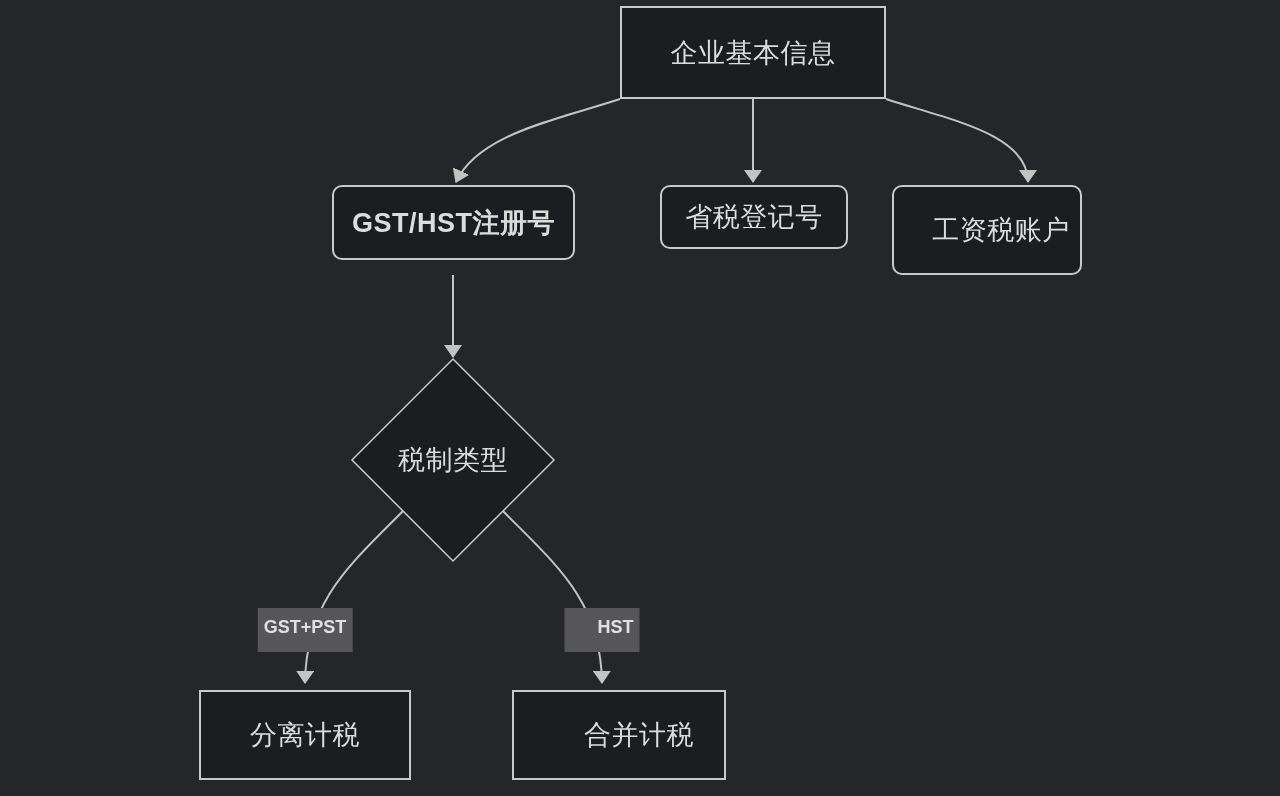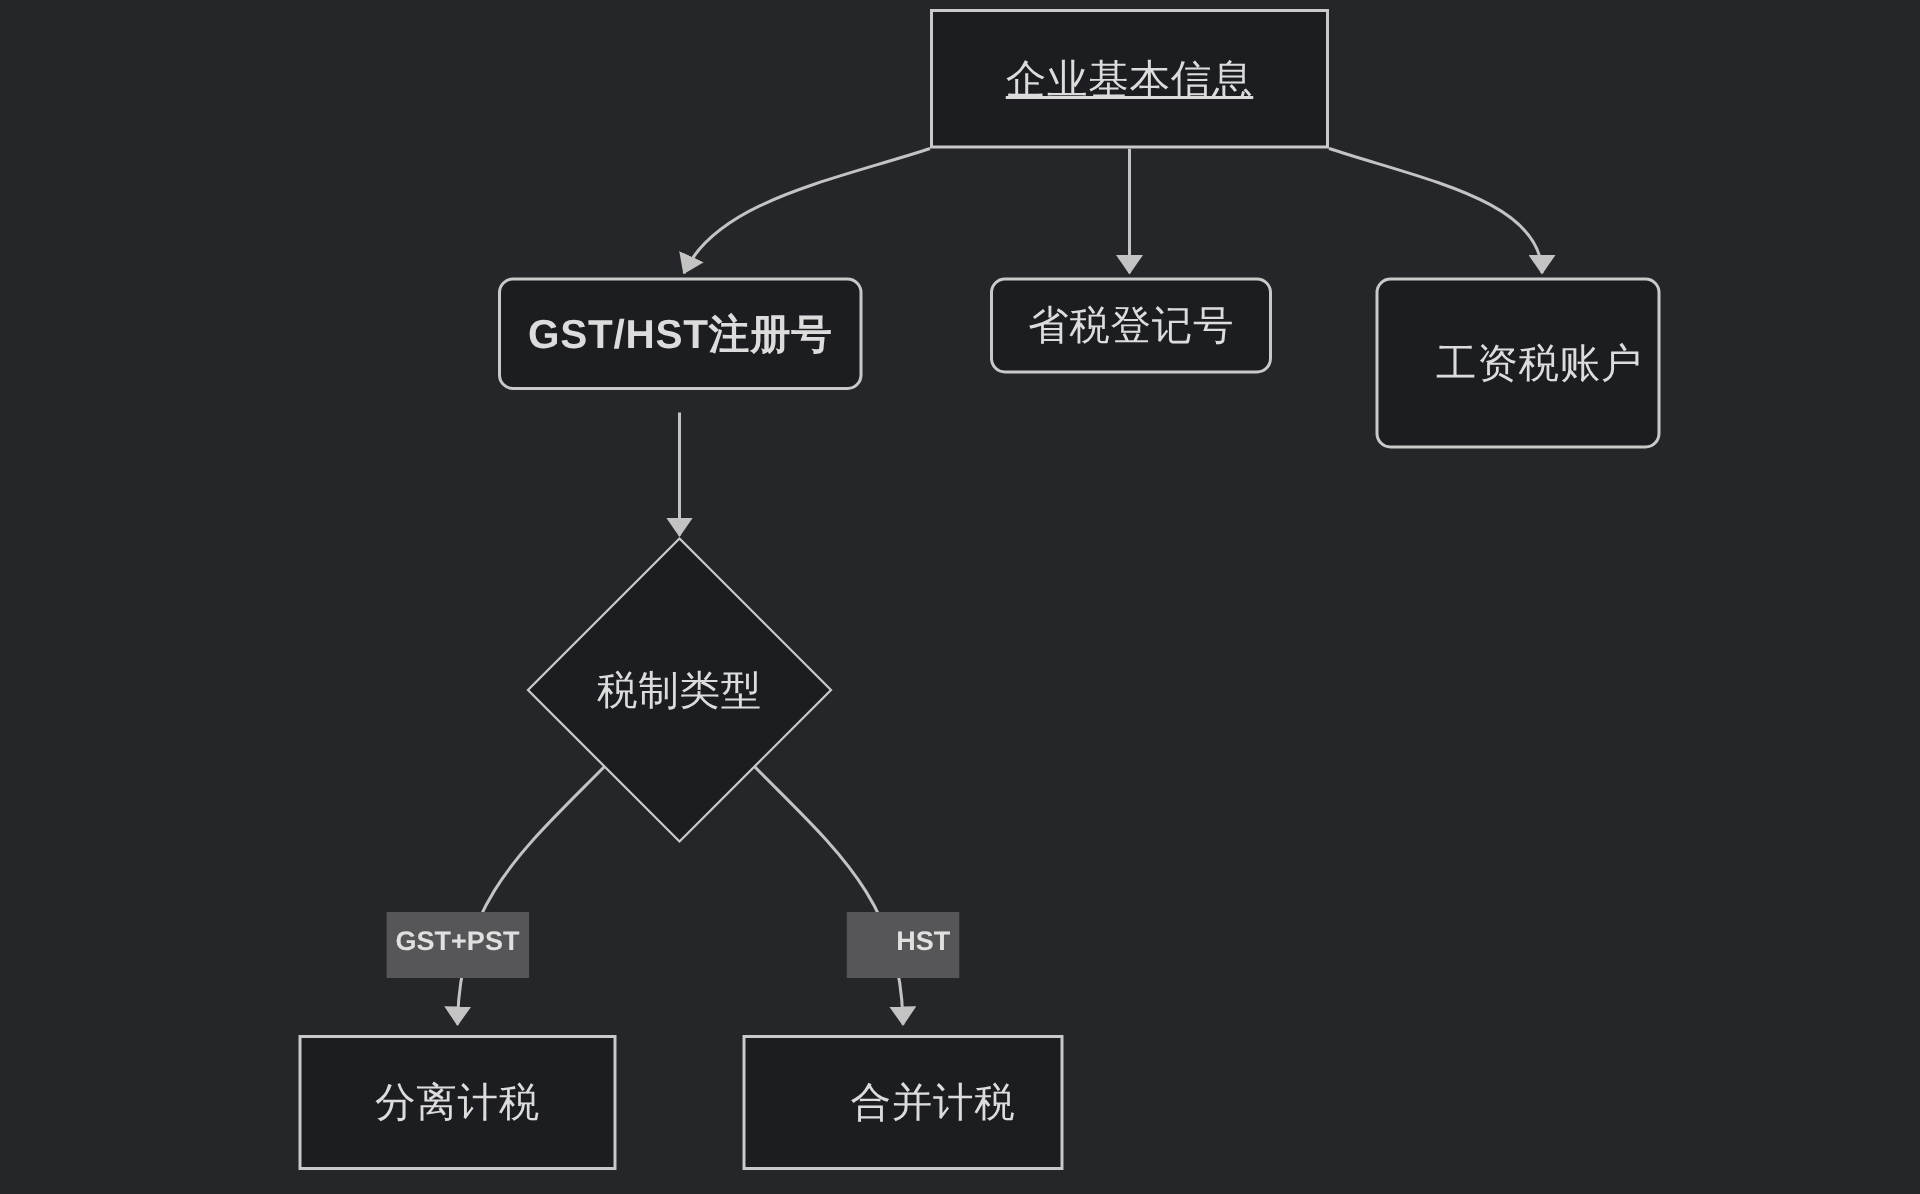--- a/index.html
+++ b/index.html
@@ -52,27 +52,27 @@
     position:absolute;
     transform:translateX(-50%);
     height:44px;line-height:39px;
     padding:0 6px;
     background:var(--edge-label-bg);
     color:var(--edge-label-text);
     font-size:18px;font-weight:bold;
     white-space:nowrap;
   }
   
-  #n-basic   {left:620px;top:6px;  width:266px;height:93px;text-decoration:underline;}
+  #n-basic   {left:620px;top:6px;  width:266px;height:93px;}
   #n-gsthst  {left:332px;top:185px;width:243px;height:75px;}
   #n-prov    {left:660px;top:185px;width:188px;height:64px;}
-  #n-payroll {left:917px;top:185px;width:190px;height:114px;padding-left:28px;}
+  #n-payroll {left:892px;top:185px;width:190px;height:90px;padding-left:28px;}
   #n-taxtype {left:353px;top:440px;width:200px;height:40px;}
   #n-separate{left:199px;top:690px;width:212px;height:90px;}
-  #n-combined{left:495px;top:690px;width:214px;height:90px;padding-left:40px;}
+  #n-combined{left:512px;top:690px;width:214px;height:90px;padding-left:40px;}
   #el-gstpst {left:305px;top:608px;}
   #el-hst    {left:602px;top:608px;padding-left:33px;}
 </style>
 </head>
 <body>
 
 <div class="canvas">
 
   <svg class="edges" width="1280" height="796" viewBox="0 0 1280 796">
     <defs>

